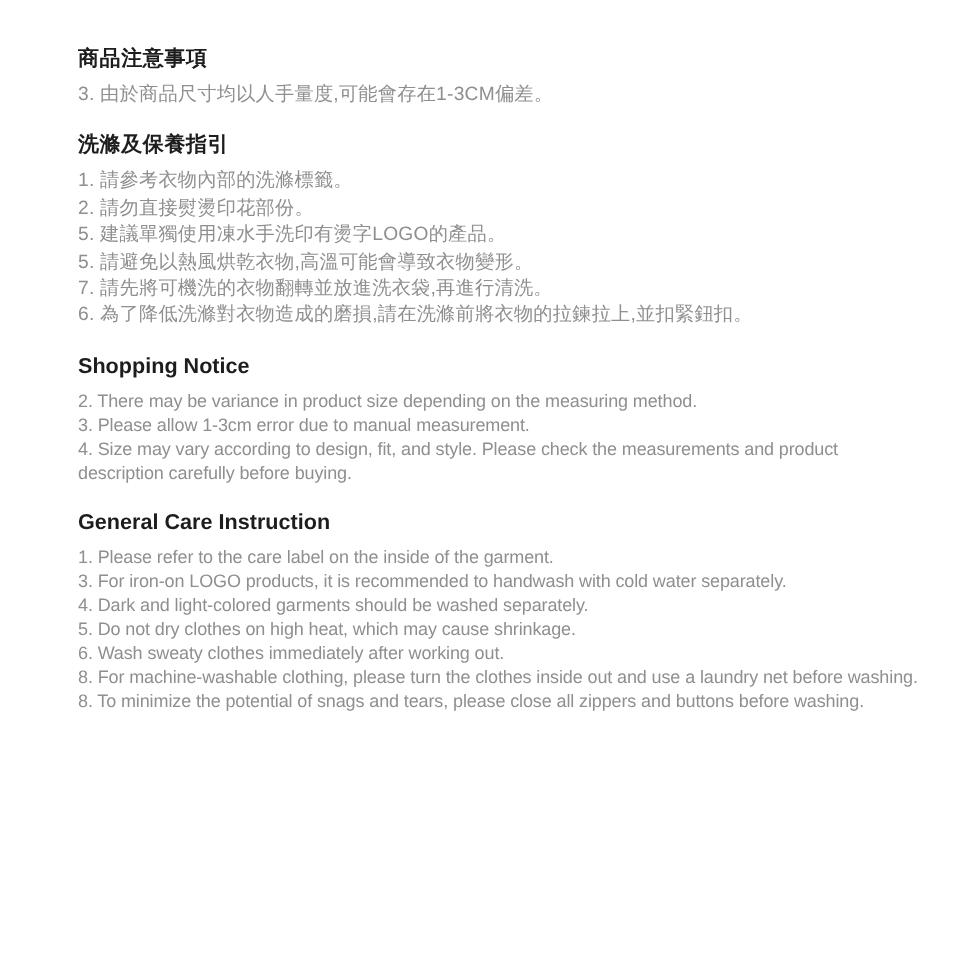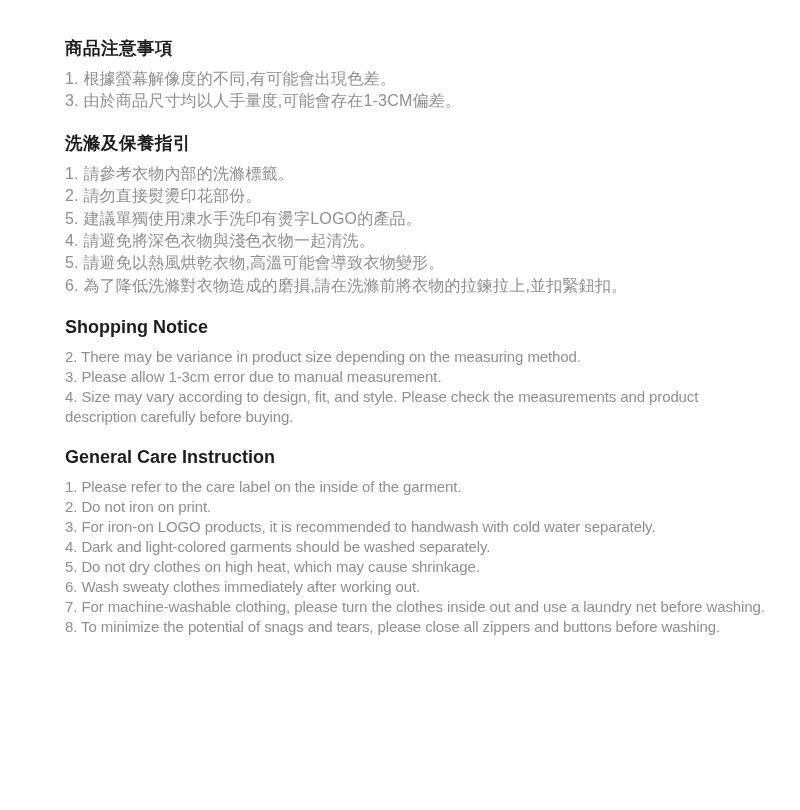--- a/index.html
+++ b/index.html
@@ -54,54 +54,52 @@
 </style>
 </head>
 <body>
 
 <div class="page">
   <div class="content">
 
     <section class="notice-section zh" lang="zh-Hant">
       <h2 class="section-heading">商品注意事項</h2>
       <ul class="notice-list">
-        <li>1. 根據螢幕解像度的不同,有可能會出現色差。</li>
         <li>3. 由於商品尺寸均以人手量度,可能會存在1-3CM偏差。</li>
       </ul>
     </section>
 
     <section class="notice-section zh" lang="zh-Hant">
       <h2 class="section-heading">洗滌及保養指引</h2>
       <ul class="notice-list">
         <li>1. 請參考衣物內部的洗滌標籤。</li>
         <li>2. 請勿直接熨燙印花部份。</li>
         <li>5. 建議單獨使用凍水手洗印有燙字LOGO的產品。</li>
-        <li>4. 請避免將深色衣物與淺色衣物一起清洗。</li>
         <li>5. 請避免以熱風烘乾衣物,高溫可能會導致衣物變形。</li>
+        <li>7. 請先將可機洗的衣物翻轉並放進洗衣袋,再進行清洗。</li>
         <li>6. 為了降低洗滌對衣物造成的磨損,請在洗滌前將衣物的拉鍊拉上,並扣緊鈕扣。</li>
       </ul>
     </section>
 
     <section class="notice-section en" lang="en">
       <h2 class="section-heading">Shopping Notice</h2>
       <ul class="notice-list">
         <li>2. There may be variance in product size depending on the measuring method.</li>
         <li>3. Please allow 1-3cm error due to manual measurement.</li>
         <li>4. Size may vary according to design, fit, and style. Please check the measurements and product description carefully before buying.</li>
       </ul>
     </section>
 
     <section class="notice-section en" lang="en">
       <h2 class="section-heading">General Care Instruction</h2>
       <ul class="notice-list">
         <li>1. Please refer to the care label on the inside of the garment.</li>
-        <li>2. Do not iron on print.</li>
         <li>3. For iron-on LOGO products, it is recommended to handwash with cold water separately.</li>
         <li>4. Dark and light-colored garments should be washed separately.</li>
         <li>5. Do not dry clothes on high heat, which may cause shrinkage.</li>
         <li>6. Wash sweaty clothes immediately after working out.</li>
-        <li>7. For machine-washable clothing, please turn the clothes inside out and use a laundry net before washing.</li>
+        <li>8. For machine-washable clothing, please turn the clothes inside out and use a laundry net before washing.</li>
         <li>8. To minimize the potential of snags and tears, please close all zippers and buttons before washing.</li>
       </ul>
     </section>
 
   </div>
 </div>
 
 </body></html>

